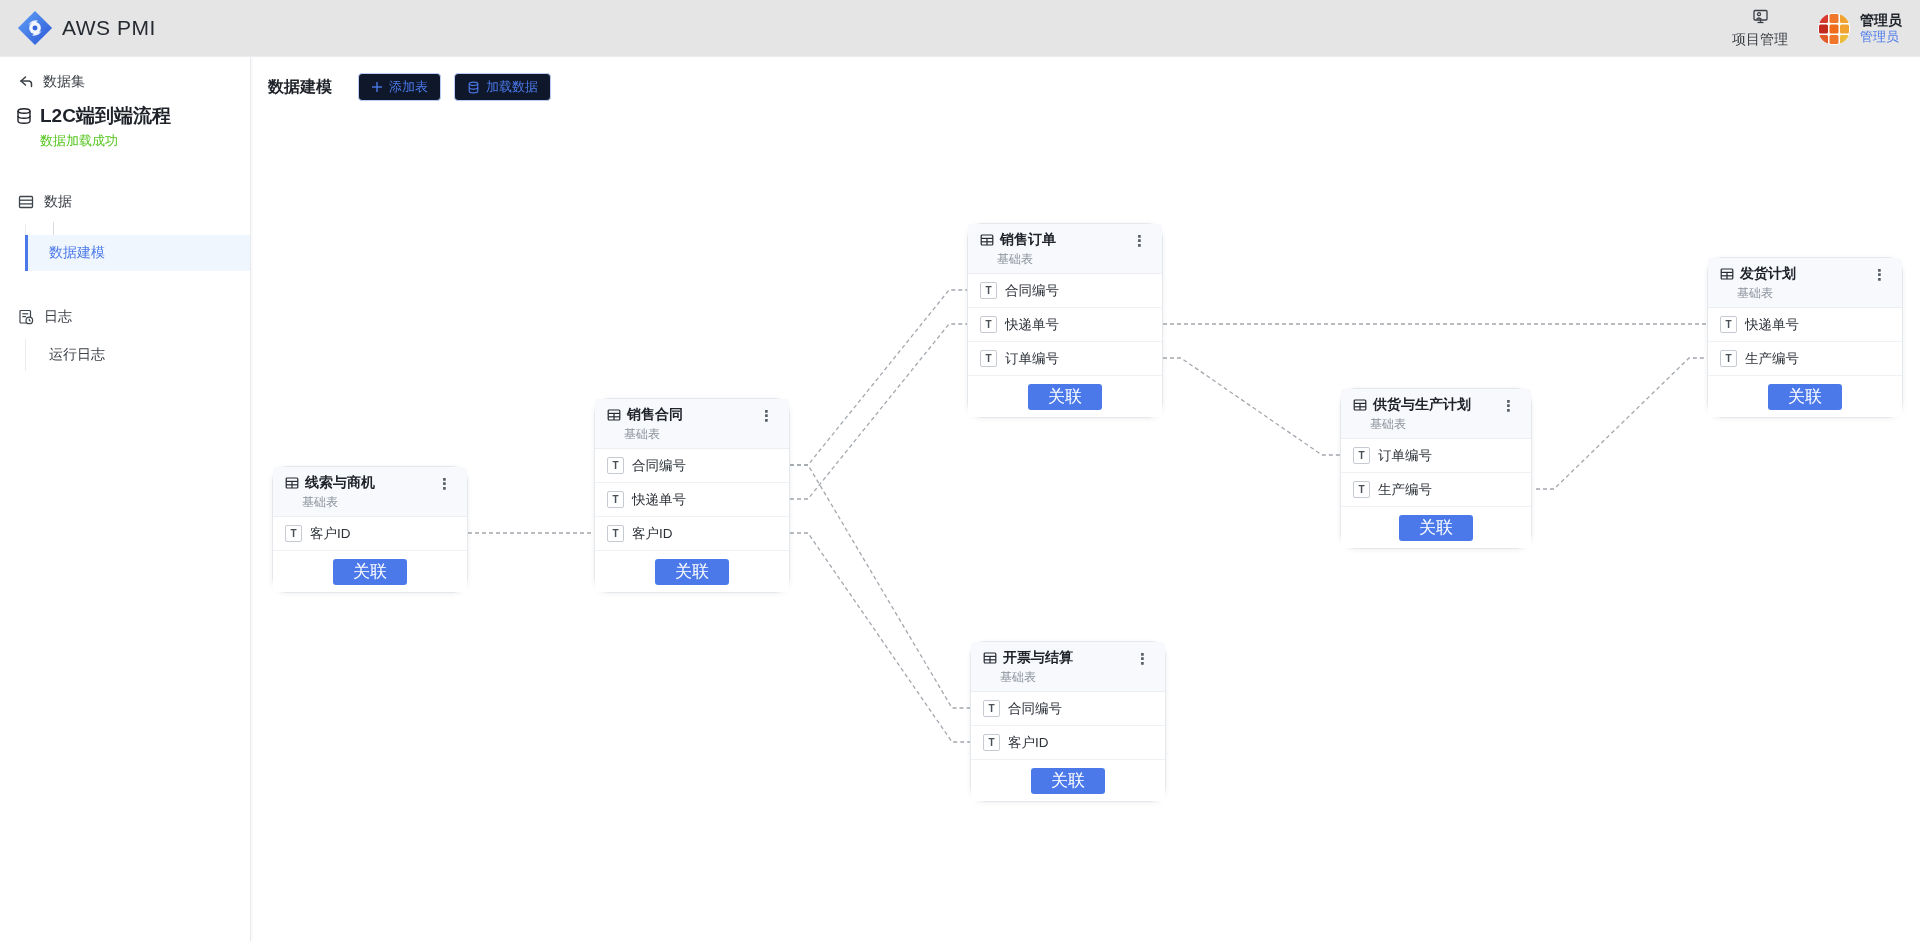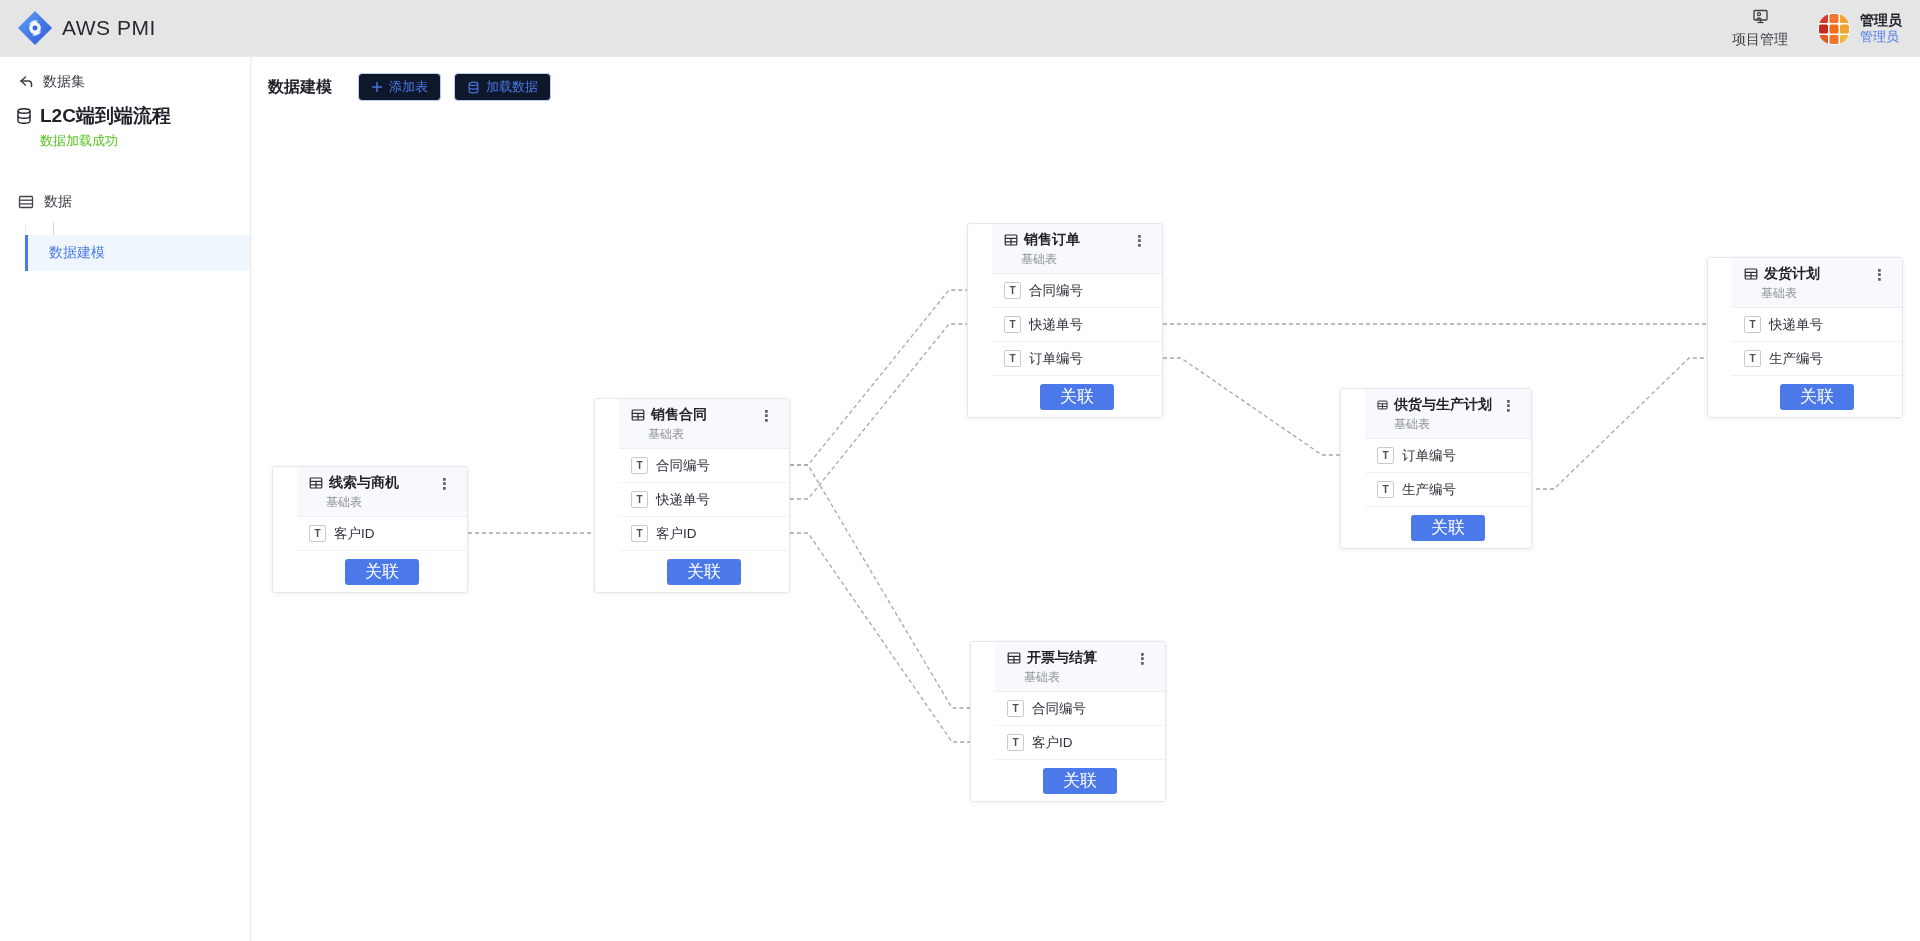--- a/index.html
+++ b/index.html
@@ -41,22 +41,22 @@
     align-items:center;gap:26px;padding-left:17px;background:#fff;z-index:4;}
   .page-title{font-size:16px;font-weight:bold;color:#20242a;}
   .tb-btns{display:flex;gap:13px;}
   .tb-btn{height:28px;padding:0 12px;border:1px solid #b9cdf8;color:var(--accent);background:#0f172a;
     border-radius:4px;font-size:13px;display:inline-flex;align-items:center;gap:6px;cursor:pointer;
     font-family:inherit;}
 
   
   .canvas{position:absolute;left:0;top:0;width:1920px;height:941px;z-index:1;}
   .edges-svg{position:absolute;left:0;top:0;z-index:1;}
-  .card{position:absolute;width:196px;background:#fff;border:1px solid #e4e7ec;border-radius:3px;
-    box-shadow:0 1px 5px rgba(31,41,55,.07);z-index:2;box-sizing:border-box;padding-left:24px;}
+  .card{position:absolute;width:196px;background:#fff;border:1px solid #e4e7ec;border-radius:15px;
+    box-shadow:0 1px 5px rgba(31,41,55,.07);z-index:2;box-sizing:border-box;}
   .card-head{height:50px;background:#f7f9fc;border-bottom:1px solid #eceef2;
     padding:7px 12px 0 12px;box-sizing:border-box;border-radius:3px 3px 0 0;}
   .card-head-row{display:flex;align-items:center;gap:6px;}
   .card-title{font-size:14px;font-weight:bold;color:#20242a;flex:1;white-space:nowrap;}
   .kebab{color:#585e66;font-size:15px;font-weight:bold;cursor:pointer;padding:0 3px;line-height:1;}
   .card-sub{font-size:12px;color:#8b919a;padding-left:17px;margin-top:2px;}
   .card-row{height:34px;display:flex;align-items:center;gap:8px;padding:0 12px;
     border-bottom:1px solid #f0f2f5;font-size:13.5px;color:#2c3138;background:#fff;box-sizing:border-box;}
   .t-ic{width:15px;height:15px;border:1px solid #c6cbd2;border-radius:2px;color:#4a4f55;
     font-size:10px;font-weight:bold;display:flex;align-items:center;justify-content:center;flex:none;}
@@ -153,20 +153,38 @@
             </svg>
           </span>
           <span>数据</span>
         </div>
         <div class="sb-sub">
           <div class="sb-guide"></div>
           <div class="sb-tree-line"></div>
           <div class="sb-item active">数据建模</div>
         </div>
       </div>
+      <div class="sb-group">
+        <div class="sb-group-head">
+          <span>
+            <svg class="ic" width="16" height="16" viewBox="0 0 16 16" fill="none" stroke="#3e444b" stroke-width="1.2">
+              <rect x="2" y="1.5" width="10.5" height="12.5" rx="1"></rect>
+              <line x1="4.3" y1="4.8" x2="10.2" y2="4.8"></line>
+              <line x1="4.3" y1="7.6" x2="8" y2="7.6"></line>
+              <circle cx="11.3" cy="11.4" r="3.3" fill="#ffffff"></circle>
+              <path d="M11.3 9.7 V11.4 L12.6 12.2"></path>
+            </svg>
+          </span>
+          <span>日志</span>
+        </div>
+        <div class="sb-sub">
+          <div class="sb-guide"></div>
+          <div class="sb-item">运行日志</div>
+        </div>
+      </div>
     </div>
 </div>
 
 <div class="main-toolbar">
   <span class="page-title">数据建模</span>
   <div class="tb-btns">
     <button class="tb-btn">
       <svg class="ic" width="12" height="12" viewBox="0 0 12 12" stroke="#4b79ea" stroke-width="1.4">
         <line x1="6" y1="1" x2="6" y2="11"></line>
           <line x1="1" y1="6" x2="11" y2="6"></line>

